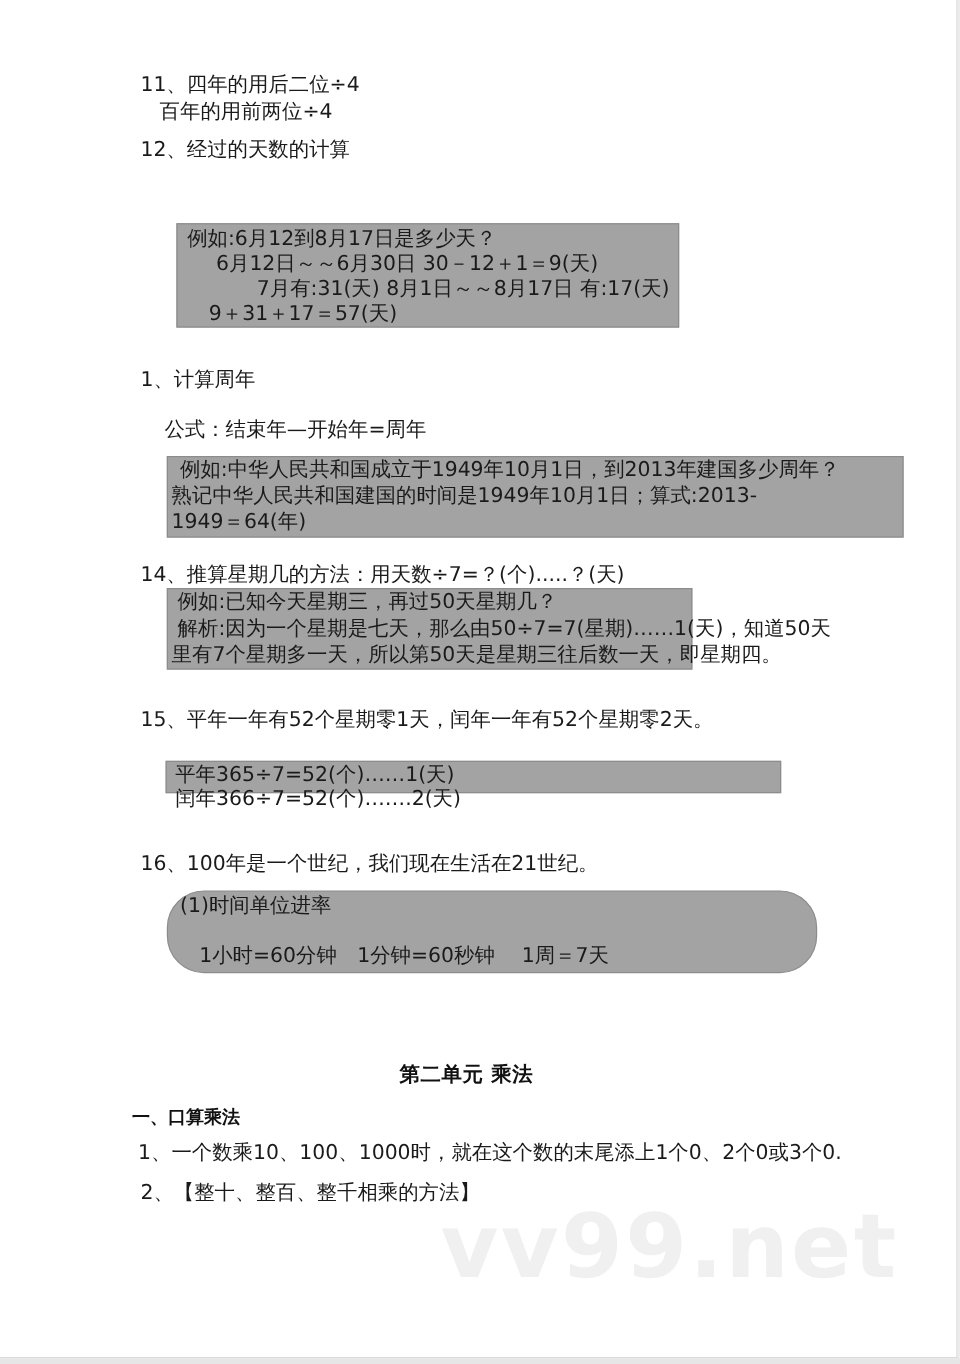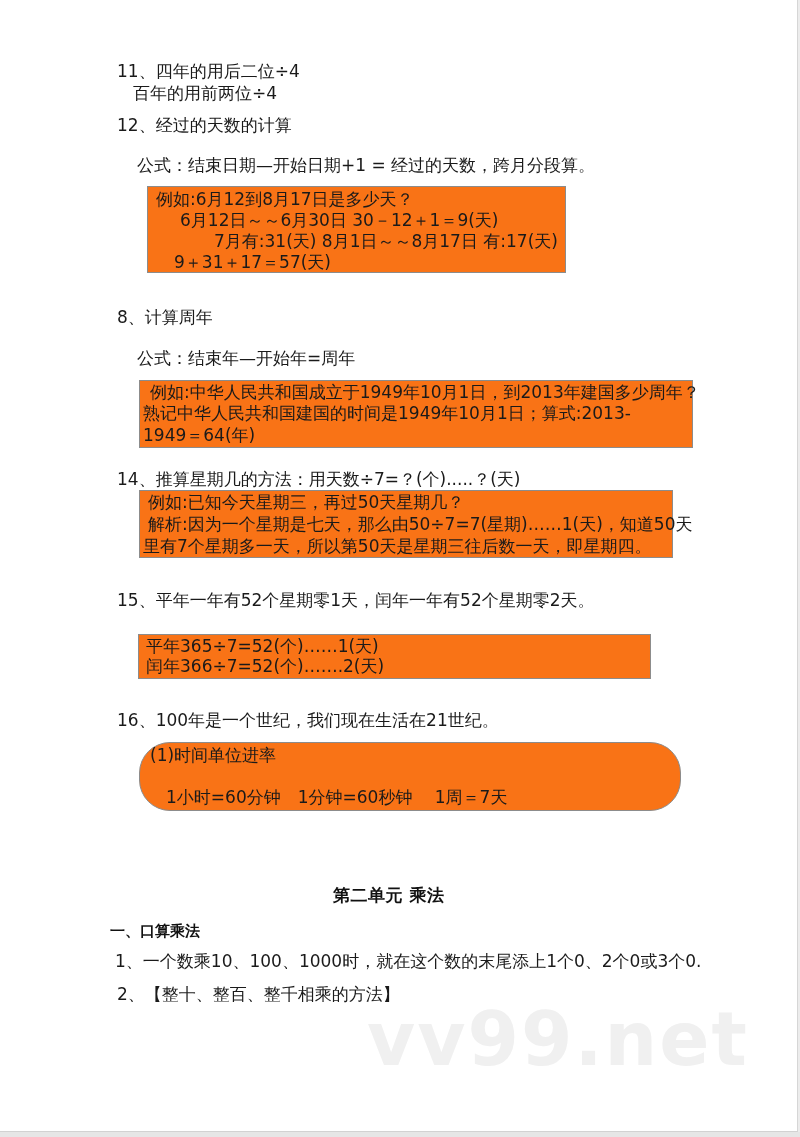--- a/index.html
+++ b/index.html
@@ -21,21 +21,21 @@
     }
     .right-strip {
       position: absolute; left: 798px; top: 0; width: 2px; height: 1137px;
       background: #ececec;
     }
     .line {
       position: absolute; white-space: nowrap;
       font-size: 17px; line-height: 18px; color: #1a1a1a;
     }
     .box {
-      position: absolute; border: 1.5px solid #8c8c8c; background: #f97316;
+      position: absolute; border: 1.5px solid #8c8c8c; background: #a3a3a3;
       box-sizing: border-box;
       text-decoration: underline;
     }
     .box .line { position: absolute; }
     .heading {
       position: absolute; left: 333px; top: 884px;
       font-size: 17px; font-weight: bold; letter-spacing: 0.5px; color: #111;
     }
     .subheading {
       position: absolute; left: 110px; top: 922px;
@@ -49,45 +49,44 @@
   </style>
 </head>
 <body>
 
 <div class="page">
 
   <div class="line" style="left:117px; top:62px;">11、四年的用后二位÷4</div>
   <div class="line" style="left:133px; top:84px;">百年的用前两位÷4</div>
 
   <div class="line" style="left:117px; top:116px;">12、经过的天数的计算</div>
-  <div class="line" style="left:137px; top:156px;">公式：结束日期—开始日期+1 = 经过的天数，跨月分段算。</div>
   <div class="box" style="left:147px; top:186px; width:419px; height:87px;">
     <div class="line" style="left:8px; top:3px;">例如:6月12到8月17日是多少天？</div>
     <div class="line" style="left:32px; top:24px;">6月12日～～6月30日 30－12＋1＝9(天)</div>
     <div class="line" style="left:32px; top:45px;margin-left:34px;">7月有:31(天) 8月1日～～8月17日 有:17(天)</div>
     <div class="line" style="left:26px; top:66px;">9＋31＋17＝57(天)</div>
   </div>
 
-  <div class="line" style="left:117px; top:308px;">8、计算周年</div>
+  <div class="line" style="left:117px; top:308px;">1、计算周年</div>
   <div class="line" style="left:137px; top:349px;">公式：结束年—开始年=周年</div>
-  <div class="box" style="left:139px; top:380px; width:554px; height:68px;">
+  <div class="box" style="left:139px; top:380px; width:614px; height:68px;">
     <div class="line" style="left:10px; top:2px;">例如:中华人民共和国成立于1949年10月1日，到2013年建国多少周年？</div>
     <div class="line" style="left:3px; top:23px;">熟记中华人民共和国建国的时间是1949年10月1日；算式:2013-</div>
     <div class="line" style="left:3px; top:45px;">1949＝64(年)</div>
   </div>
 
   <div class="line" style="left:117px; top:470px;">14、推算星期几的方法：用天数÷7=？(个).....？(天)</div>
-  <div class="box" style="left:139px; top:490px; width:534px; height:68px;">
+  <div class="box" style="left:139px; top:490px; width:438px; height:68px;">
     <div class="line" style="left:8px; top:2px;">例如:已知今天星期三，再过50天星期几？</div>
     <div class="line" style="left:8px; top:24px;">解析:因为一个星期是七天，那么由50÷7=7(星期)……1(天)，知道50天</div>
     <div class="line" style="left:3px; top:46px;">里有7个星期多一天，所以第50天是星期三往后数一天，即星期四。</div>
   </div>
 
   <div class="line" style="left:117px; top:591px;">15、平年一年有52个星期零1天，闰年一年有52个星期零2天。</div>
-  <div class="box" style="left:138px; top:634px; width:513px; height:45px;">
+  <div class="box" style="left:138px; top:634px; width:513px; height:27px;">
     <div class="line" style="left:7px; top:2px;">平年365÷7=52(个)……1(天)</div>
     <div class="line" style="left:7px; top:22px;">闰年366÷7=52(个)…….2(天)</div>
   </div>
 
   <div class="line" style="left:117px; top:711px;">16、100年是一个世纪，我们现在生活在21世纪。</div>
   <div class="box" style="left:139px; top:742px; width:542px; height:69px;border-radius:31px;">
     <div class="line" style="left:10px; top:3px;">(1)时间单位进率</div>
     <div class="line" style="left:26px; top:45px;">1小时=60分钟　1分钟=60秒钟　 1周＝7天</div>
   </div>
 

